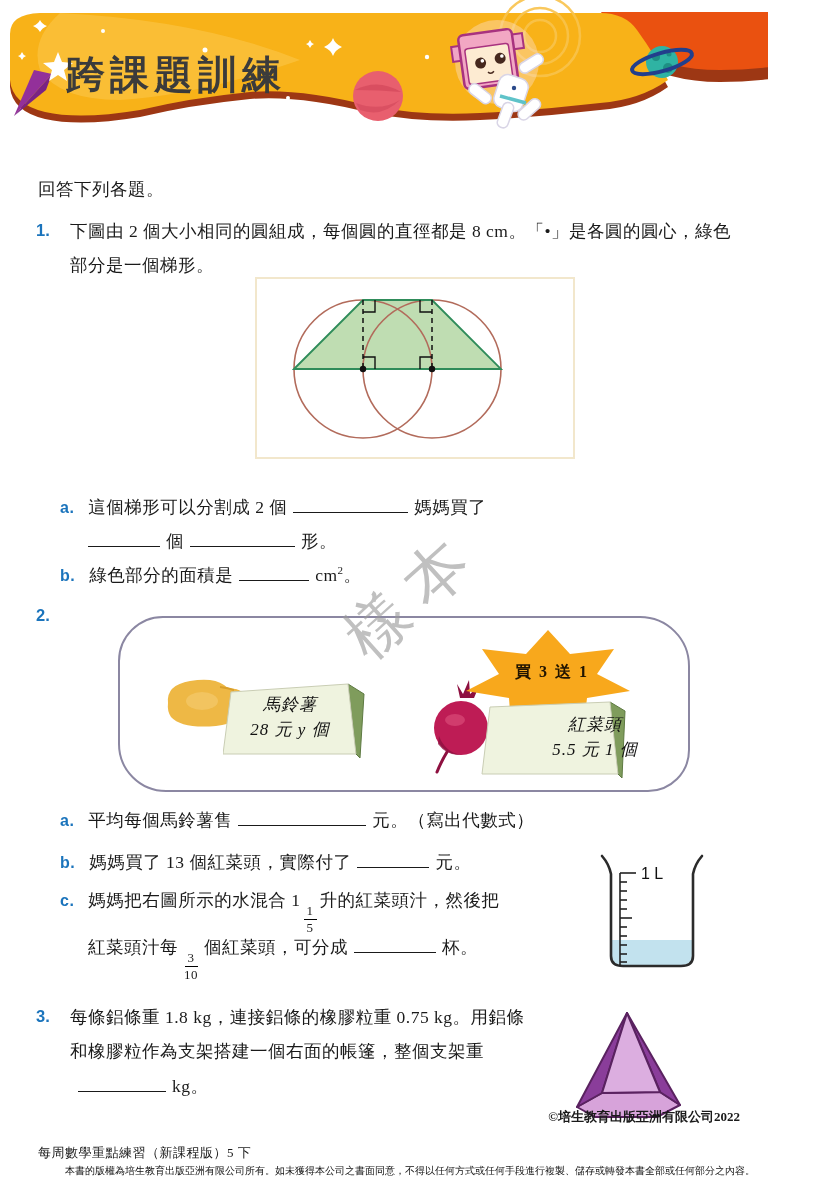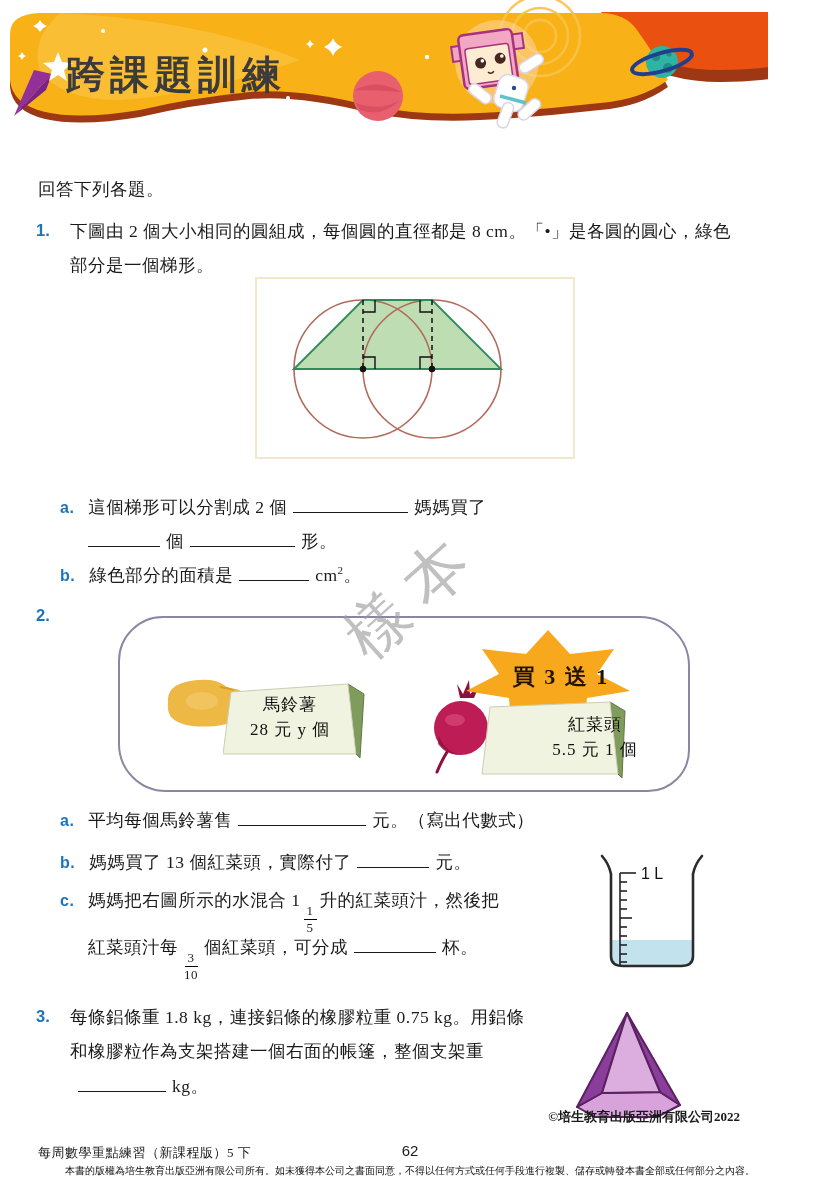--- a/index.html
+++ b/index.html
@@ -23,23 +23,23 @@
   .frac .fn{border-bottom:1.2px solid #000;padding:0 3px 1px;}
   .frac .fd{padding-top:1px;}
   sup{font-size:11px;}
   
   #fig1{left:255px;top:277px;width:320px;height:182px;background:#fff;
         border:2px solid #f2e7cc;box-sizing:border-box;}
   
   #scene2{left:118px;top:616px;width:572px;height:176px;background:#fff;
         border:2.5px solid #8b87a2;border-radius:45px 50px 42px 48px;box-sizing:border-box;}
   .signtext{position:absolute;text-align:center;font-size:17px;letter-spacing:1px;
-        line-height:25px;color:#111;}
-  #burst-label{position:absolute;left:366px;top:44px;width:150px;text-align:center;
-        font-size:22px;font-weight:bold;letter-spacing:2px;color:#201400;}
+        line-height:25px;color:#111;font-style:italic;}
+  #burst-label{position:absolute;left:357px;top:44px;width:150px;text-align:center;
+        font-size:16px;font-weight:bold;letter-spacing:2px;color:#201400;}
   
   #watermark{left:313px;top:556px;width:200px;height:76px;line-height:76px;text-align:center;
         font-size:62px;letter-spacing:16px;color:#9a9a9a;opacity:.62;
         transform:rotate(-42deg);z-index:6;pointer-events:none;}
   
   #footer-left{left:38px;top:1144px;font-size:13px;letter-spacing:.5px;}
   #footer-page{left:0;top:1142px;width:820px;text-align:center;
         font-family:"Liberation Sans","DejaVu Sans",sans-serif;font-size:15px;}
   #footer-right{right:28px;top:1108px;font-family:Liberation Serif, serif;
         font-weight:bold;font-size:13px;}
@@ -264,17 +264,16 @@
   <svg class="abs" style="left:565px;top:1002px;" width="215" height="125" viewBox="0 0 215 125">
     <g stroke="#5a2260" stroke-width="2" stroke-linejoin="round">
       <polygon points="12,105 37,91 95,90 115,103 92,115 30,115" fill="#d7a3da"></polygon>
       <polygon points="62,11 12,105 37,91" fill="#8a3d9a"></polygon>
       <polygon points="62,11 95,90 115,103" fill="#8a3d9a"></polygon>
       <polygon points="62,11 37,91 95,90" fill="#dcaee0"></polygon>
     </g>
   </svg>
 
   <div id="footer-left" class="abs">每周數學重點練習（新課程版）5 下</div>
-  <div id="footer-page" class="abs">62</div>
   <div id="footer-right" class="abs">©培生教育出版亞洲有限公司2022</div>
   <div id="footer-copy" class="abs">本書的版權為培生教育出版亞洲有限公司所有。如未獲得本公司之書面同意，不得以任何方式或任何手段進行複製、儲存或轉發本書全部或任何部分之內容。</div>
 
 </div>
 
 </body></html>

